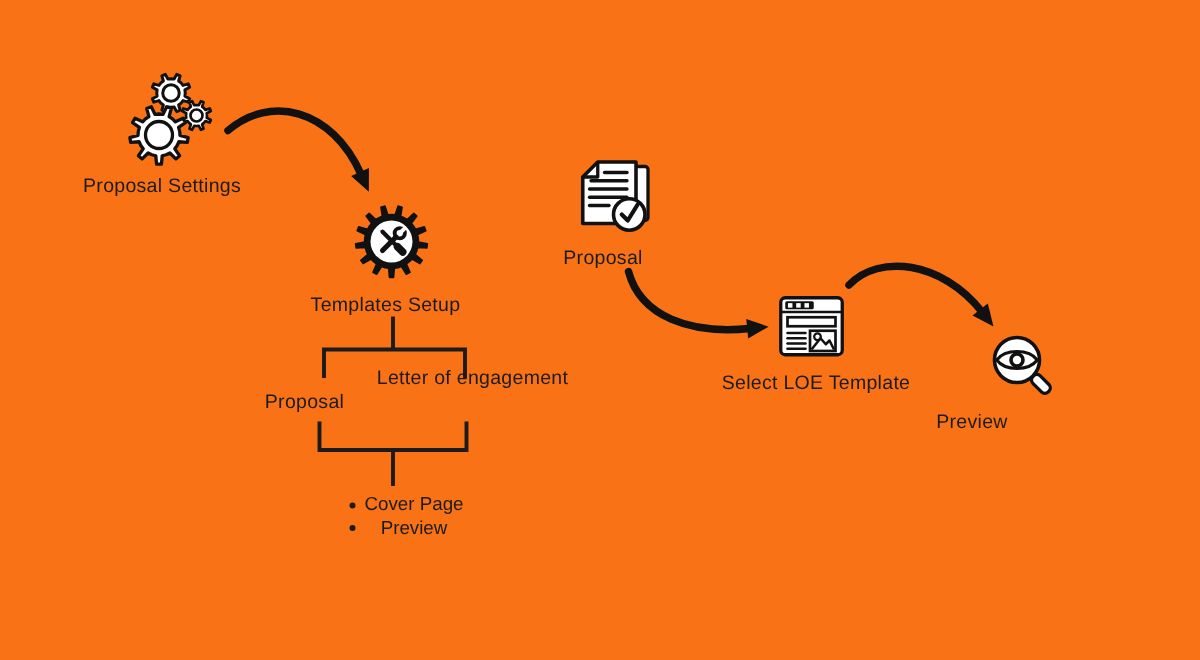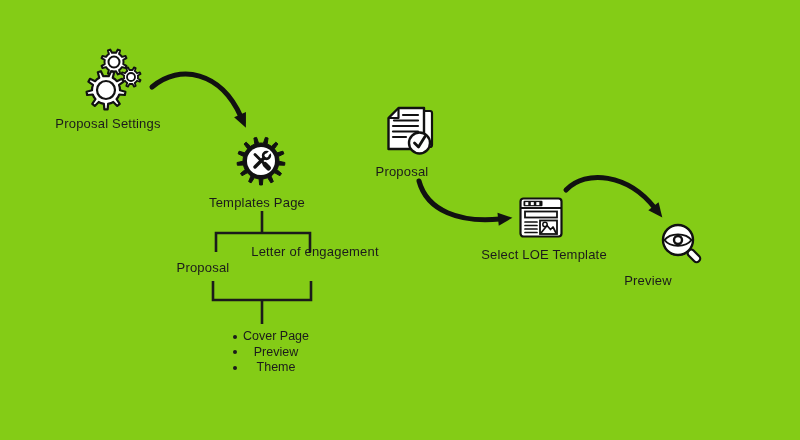--- a/index.html
+++ b/index.html
@@ -1,16 +1,16 @@
 <!DOCTYPE html>
 <html><head>
 <meta charset="utf-8">
 <style>
   html,body{margin:0;padding:0;background:#fff;}
-  .canvas{position:relative;width:800px;height:440px;background:#84cc16;overflow:hidden;
+  .canvas{position:relative;width:800px;height:440px;background:#f97316;overflow:hidden;
           font-family:"Liberation Sans",sans-serif;color:#1b1b1b;}
   .abs{position:absolute;}
   .label{position:absolute;transform:translateX(-50%);font-size:13px;white-space:nowrap;
          color:#1b1b1b;letter-spacing:.2px;}
   .overlay{position:absolute;left:0;top:0;pointer-events:none;}
   .parts{position:absolute;left:216px;top:329px;width:120px;margin:0;padding:0;list-style:none;}
   .parts li{position:relative;height:15.6px;line-height:15.6px;text-align:center;font-size:12.5px;}
   .parts .dot{position:absolute;left:17px;top:50%;width:4px;height:4px;margin-top:-2px;
               border-radius:50%;background:#1b1b1b;}
 </style>
@@ -52,29 +52,28 @@
 
   <svg class="abs" style="left:235px;top:135px" width="52" height="52" viewBox="0 0 52 52">
     <path fill="#111" stroke="#111" stroke-width="1" stroke-linejoin="round" d="M26.00,8.00L28.43,8.16L30.38,2.40L33.08,3.07L32.14,9.08L34.37,10.06L36.44,11.34L40.85,7.14L42.93,8.99L39.30,13.87L40.81,15.77L42.06,17.87L47.91,16.20L48.90,18.80L43.41,21.44L43.87,23.83L44.00,26.26L49.95,27.51L49.62,30.27L43.54,30.05L42.83,32.38L41.82,34.60L46.51,38.47L44.93,40.76L39.64,37.74L37.94,39.47L36.01,40.96L38.37,46.57L35.90,47.86L32.63,42.74L30.31,43.48L27.91,43.90L27.39,49.96L24.61,49.96L24.09,43.90L21.69,43.48L19.37,42.74L16.10,47.86L13.63,46.57L15.99,40.96L14.06,39.47L12.36,37.74L7.07,40.76L5.49,38.47L10.18,34.60L9.17,32.38L8.46,30.05L2.38,30.27L2.05,27.51L8.00,26.26L8.13,23.83L8.59,21.44L3.10,18.80L4.09,16.20L9.94,17.87L11.19,15.77L12.70,13.87L9.07,8.99L11.15,7.14L15.56,11.34L17.63,10.06L19.86,9.08L18.92,3.07L21.62,2.40L23.57,8.16Z"></path>
     <circle cx="26" cy="26" r="14" fill="#fff"></circle>
     <line x1="20" y1="32" x2="29" y2="23" stroke="#111" stroke-width="3.4" stroke-linecap="round"></line>
     <circle cx="31.5" cy="20.5" r="3.4" fill="none" stroke="#111" stroke-width="2.6"></circle>
     <line x1="31.5" y1="20.5" x2="35.5" y2="16.5" stroke="#fff" stroke-width="2.6"></line>
     <line x1="20" y1="19.5" x2="30" y2="29.5" stroke="#111" stroke-width="2.8" stroke-linecap="round"></line>
     <line x1="30" y1="29.5" x2="33.5" y2="33" stroke="#111" stroke-width="5" stroke-linecap="round"></line>
   </svg>
-  <div class="label" style="left:257px;top:195px">Templates Page</div>
+  <div class="label" style="left:257px;top:195px">Templates Setup</div>
 
   <div class="label" style="left:203px;top:260px">Proposal</div>
   <div class="label" style="left:315px;top:244px">Letter of engagement</div>
 
   <ul class="parts">
     <li><span class="dot"></span><span>Cover Page</span></li>
     <li><span class="dot"></span><span>Preview</span></li>
-    <li><span class="dot"></span><span>Theme</span></li>
   </ul>
 
   <svg class="abs" style="left:381px;top:102px" width="54" height="54" viewBox="0 0 54 54">
     <rect x="17" y="9" width="34" height="36" rx="2" fill="#fff" stroke="#111" stroke-width="2.2"></rect>
     <path d="M17.5,6 H43 V47 H7.5 V16 Z" fill="#fff" stroke="#111" stroke-width="2.4" stroke-linejoin="round"></path>
     <path d="M17.5,6 V16 H7.5" fill="none" stroke="#111" stroke-width="2.2" stroke-linejoin="round"></path>
     <g stroke="#111" stroke-width="2.2" stroke-linecap="round">
       <line x1="22" y1="13" x2="37" y2="13"></line>
       <line x1="13" y1="18.5" x2="37" y2="18.5"></line>
       <line x1="12" y1="24" x2="37" y2="24"></line>

